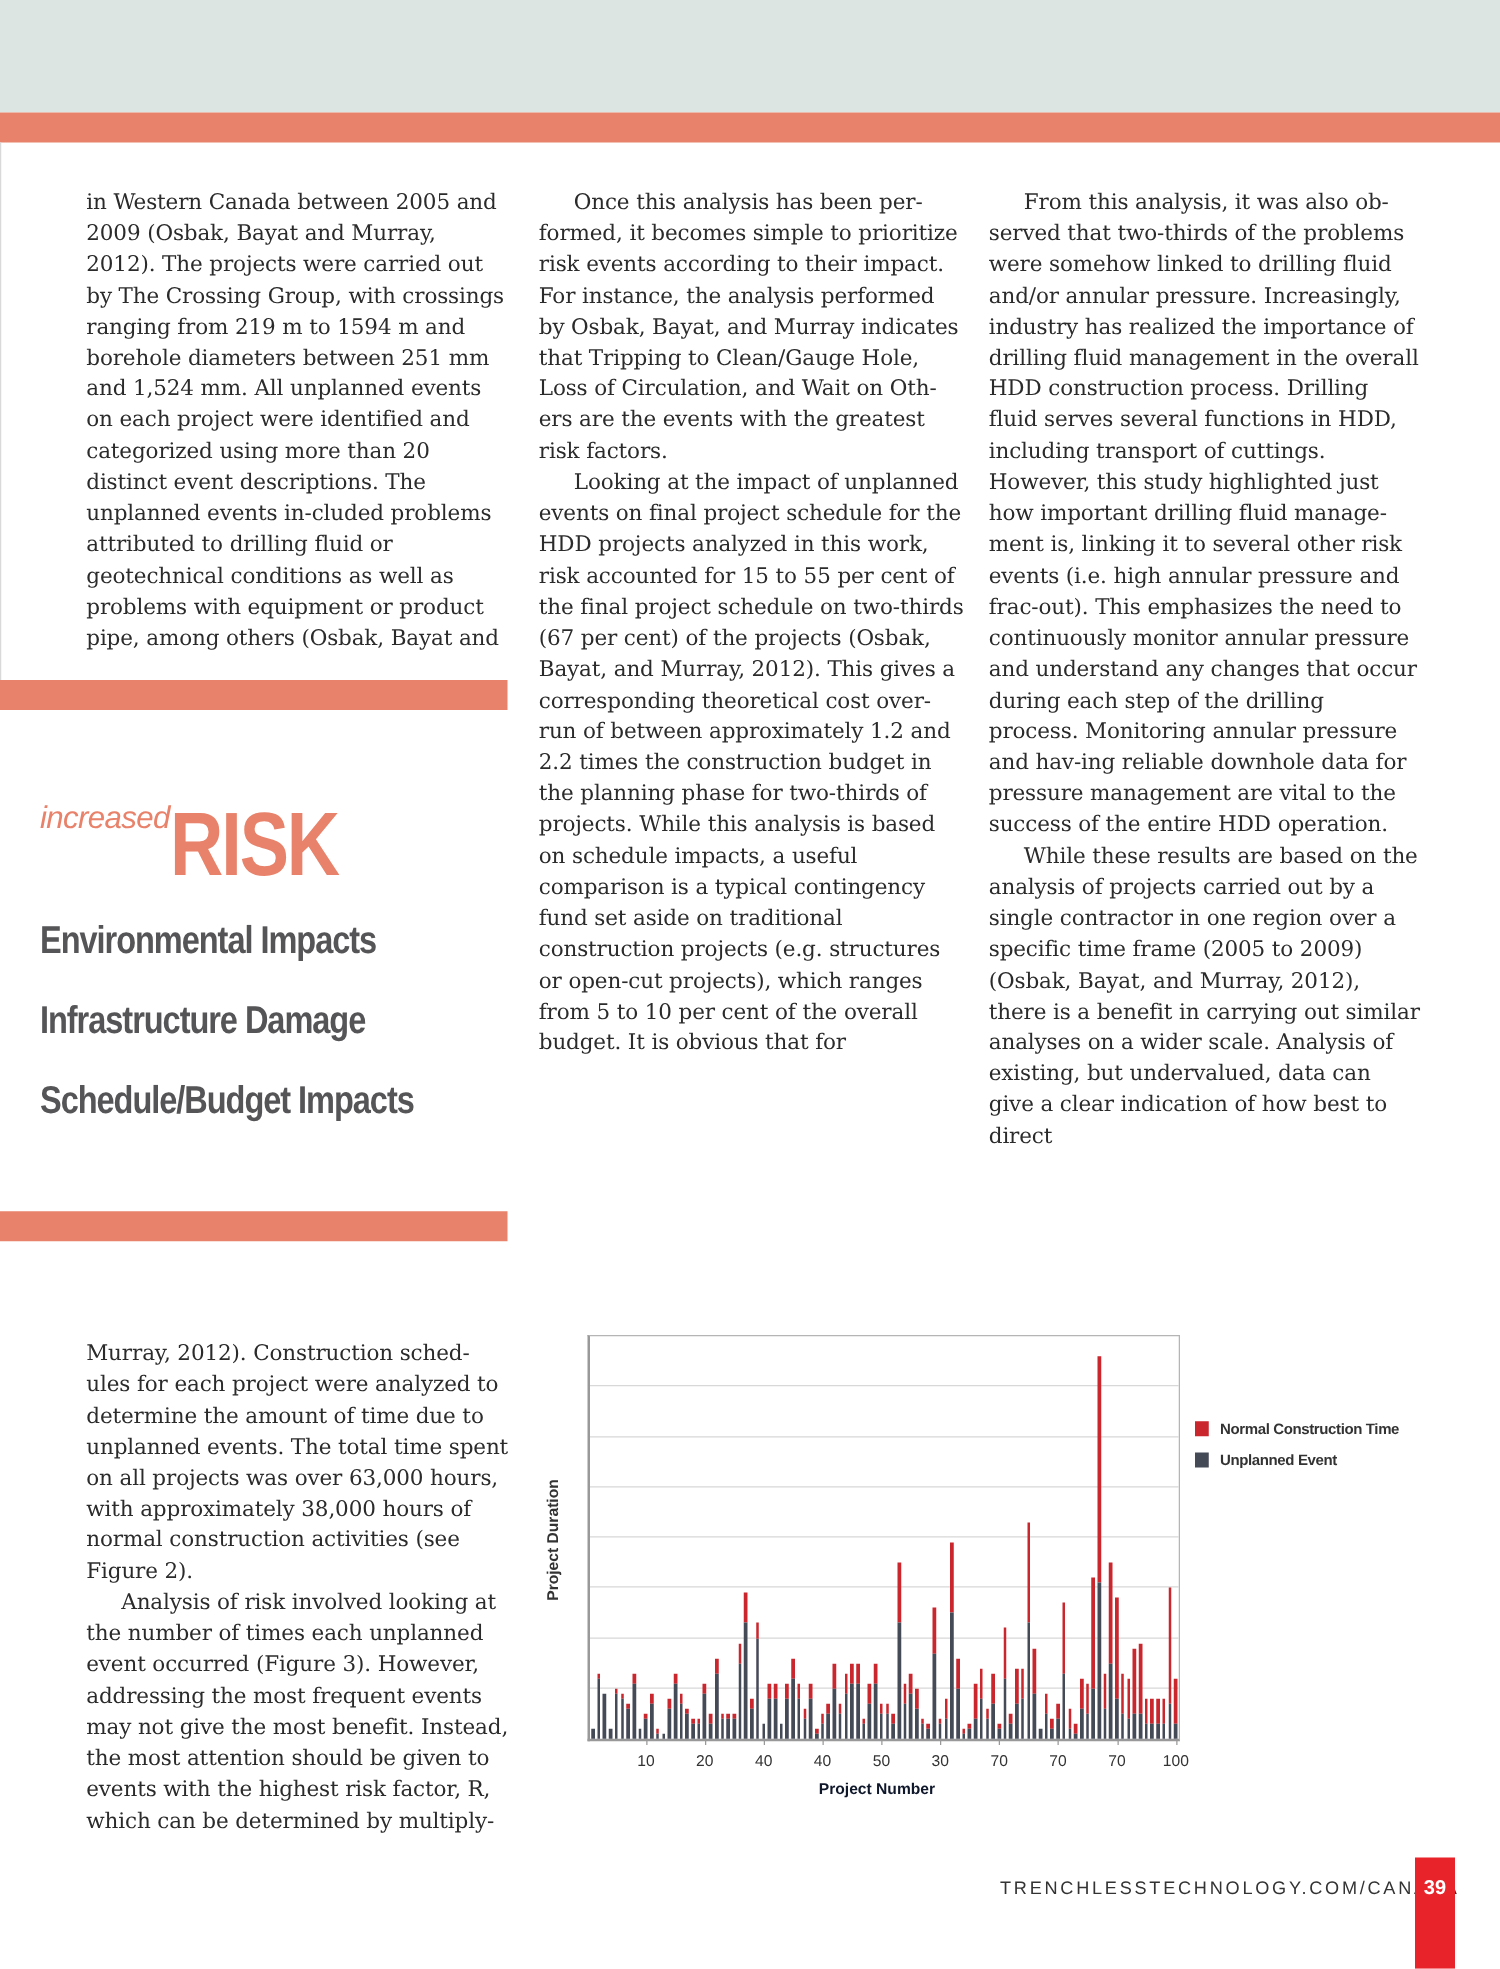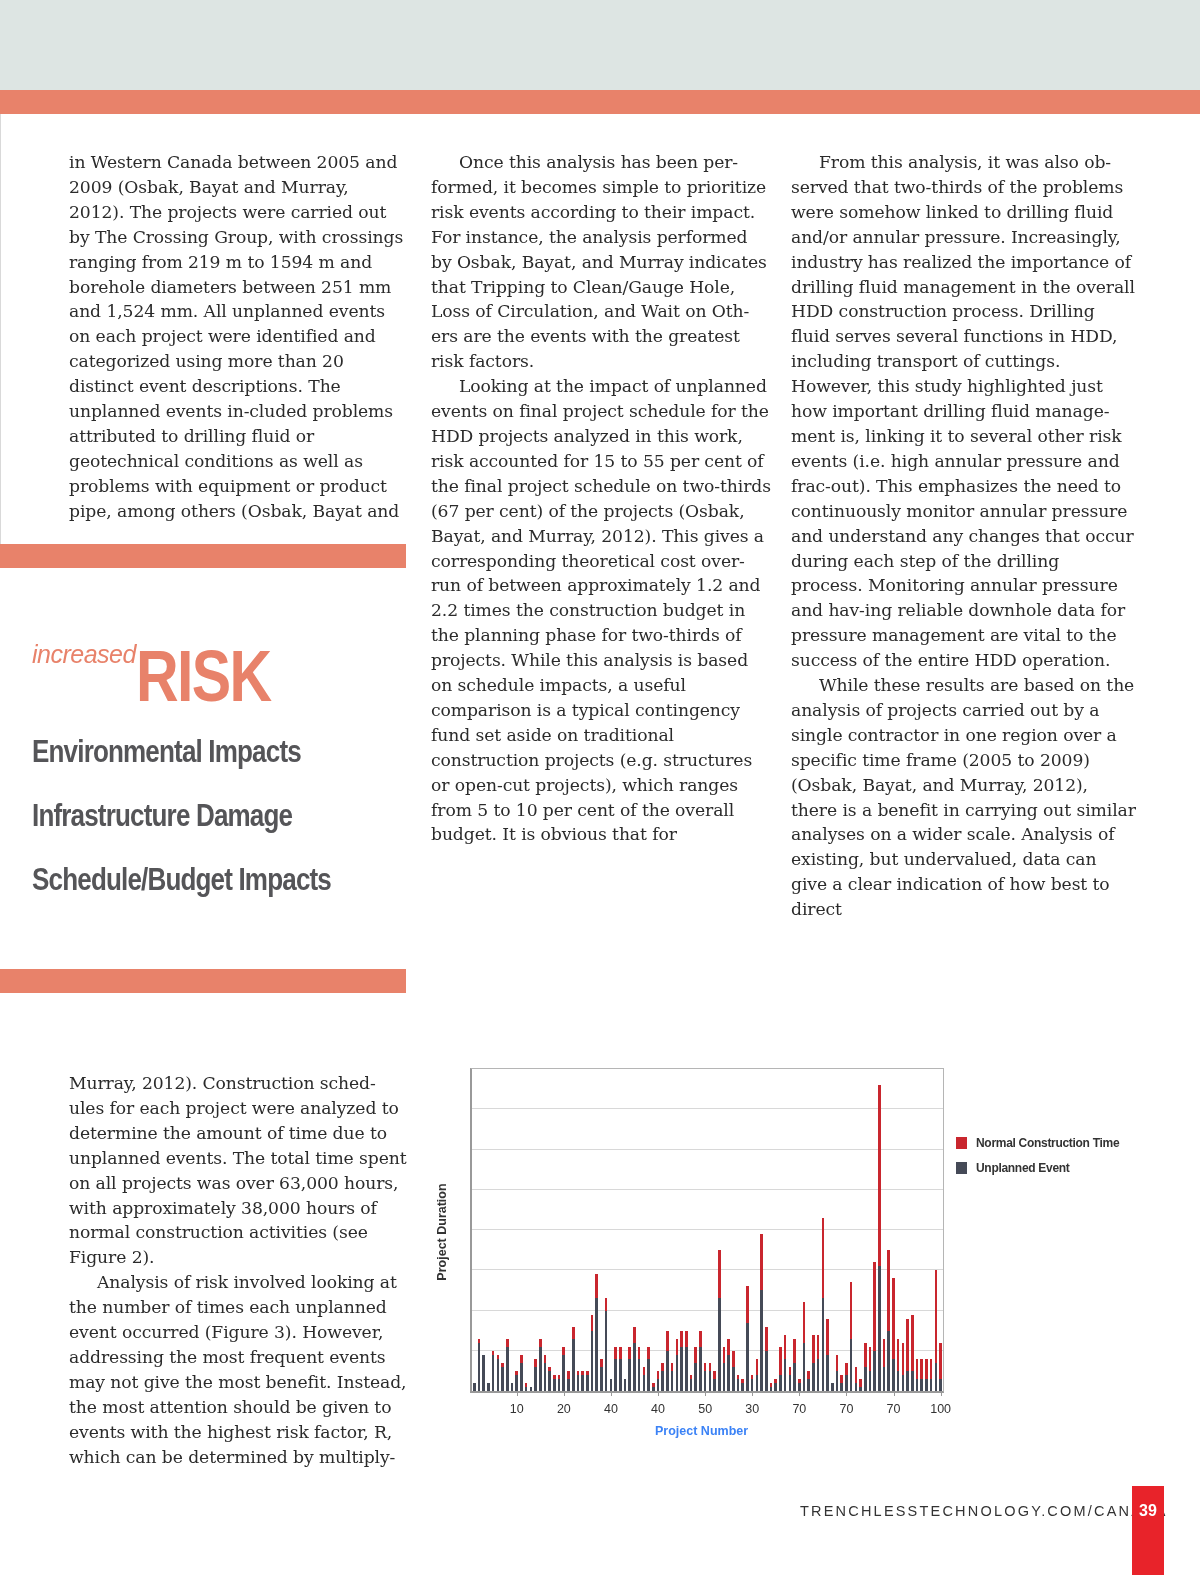--- a/index.html
+++ b/index.html
@@ -23,21 +23,21 @@
   .chart{position:absolute;left:440px;top:1060px;width:720px;height:400px;font-family:"Liberation Sans",sans-serif;}
   .plot{position:absolute;left:30px;top:8px;width:471px;height:322px;border:1px solid #b5b5b5;border-bottom:2px solid #999;border-left:2px solid #999;background:#fff;}
   .grid{position:absolute;left:0;width:100%;height:1px;background:#d8d8d8;}
   .bar{position:absolute;bottom:0;width:2.6px;display:flex;flex-direction:column;}
   .seg-n{background:#c9262e;}
   .seg-u{background:#454a57;}
   .ylabel{position:absolute;left:-68px;top:165px;transform:rotate(-90deg);font-size:12.5px;font-weight:bold;color:#333;width:140px;text-align:center;}
   .xticks{position:absolute;left:30px;top:342px;width:475px;height:20px;font-size:12.5px;color:#333;}
   .xtick{position:absolute;transform:translateX(-50%);}
   .tickmark{position:absolute;top:331px;width:1px;height:5px;background:#999;}
-  .xlabel{position:absolute;left:215px;top:364px;font-size:12.5px;font-weight:bold;color:#3b82f6;}
+  .xlabel{position:absolute;left:215px;top:364px;font-size:12.5px;font-weight:bold;color:#0f172a;}
   .legend{position:absolute;left:516px;top:70px;font-size:12px;font-weight:bold;color:#333;}
   .leg-item{display:flex;align-items:center;height:25px;letter-spacing:-0.3px;}
   .sw{width:11px;height:12px;margin-right:9px;}
   .footer{position:absolute;top:1503px;left:800px;font-family:"Liberation Sans",sans-serif;font-size:14.5px;letter-spacing:2.2px;color:#333;}
   .pagebox{position:absolute;left:1132px;top:1486px;width:32px;height:89px;background:#e8232a;}
   .pagenum{position:absolute;left:1132px;top:1502px;width:32px;text-align:center;font-family:"Liberation Sans",sans-serif;font-weight:bold;color:#fff;font-size:16px;}
 </style>
 </head>
 <body>
 

